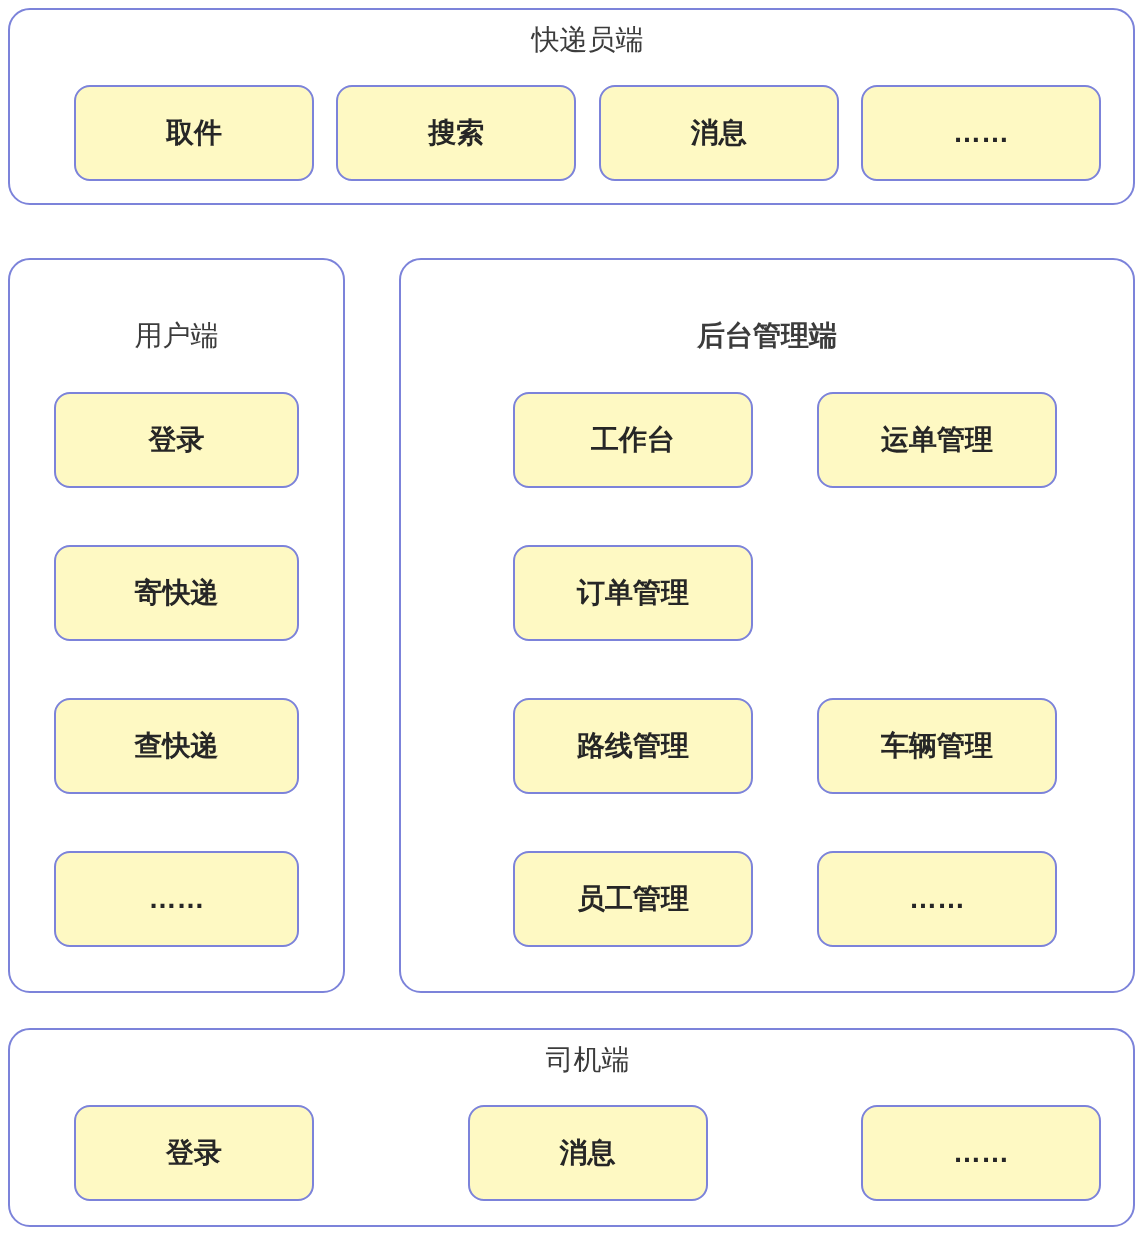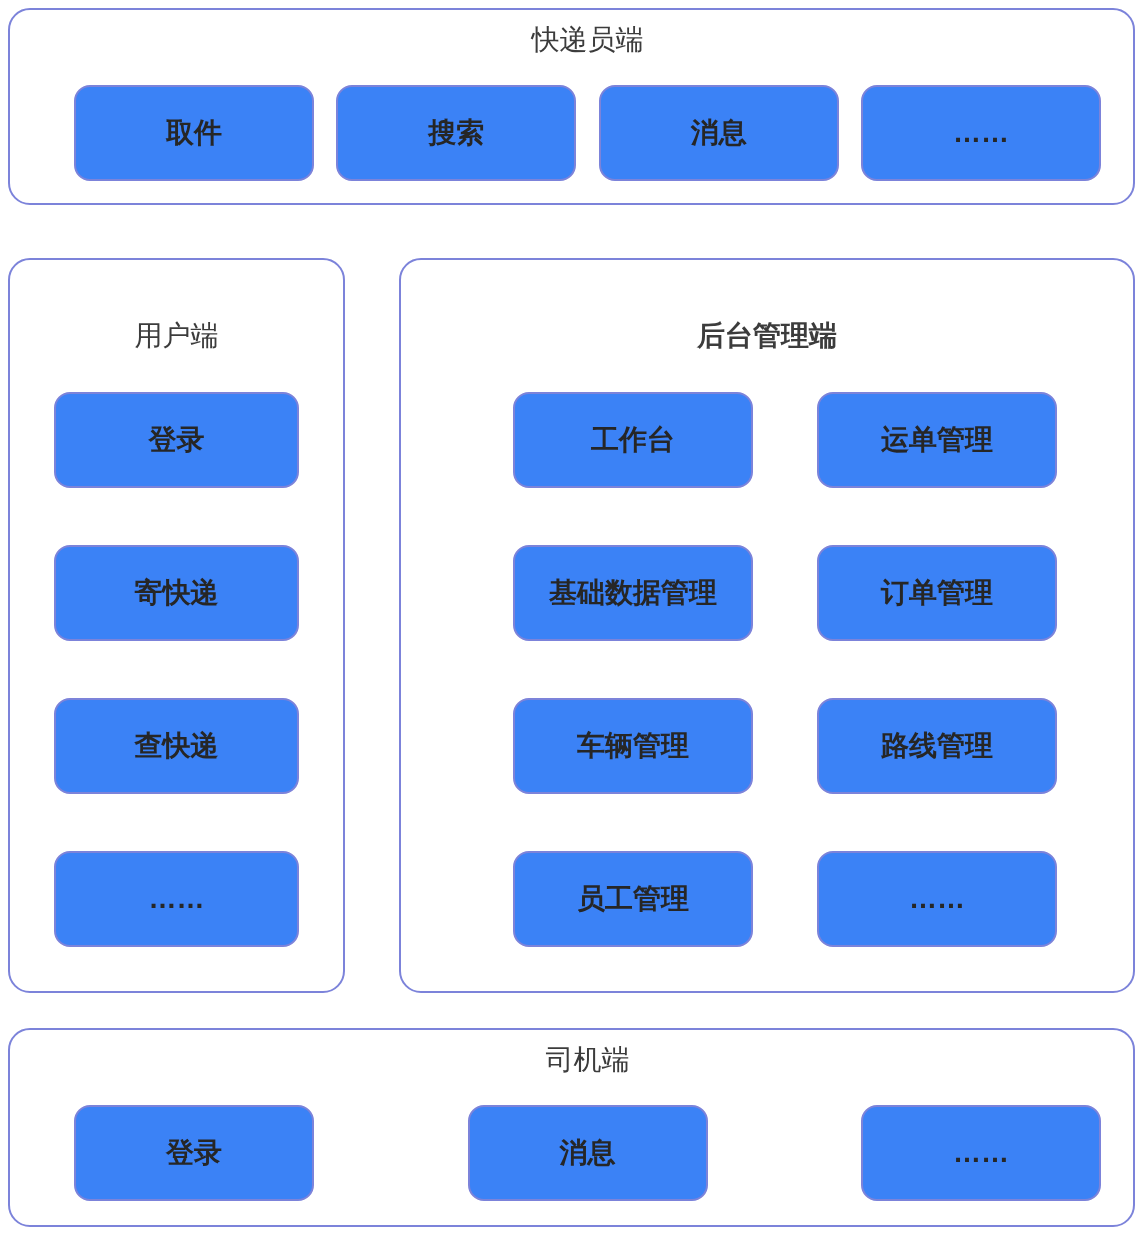--- a/index.html
+++ b/index.html
@@ -22,21 +22,21 @@
     border-radius: 22px;
   }
   .panel-title {
     text-align: center;
     font-size: 28px;
     line-height: 36px;
     font-weight: 400;
     color: #3c3c3c;
   }
   .btn {
-    background: #3b82f6;
+    background: #fef9c3;
     border: 2px solid #7c83da;
     border-radius: 16px;
     display: flex;
     align-items: center;
     justify-content: center;
     font-size: 28px;
     font-weight: 700;
     color: #262626;
   }
   
@@ -124,26 +124,25 @@
     </section>
 
     <section class="panel panel-admin">
       <div class="panel-title">后台管理端</div>
       <div class="btn-grid">
         <div class="grid-row">
           <div class="btn">工作台</div>
           <div class="btn">运单管理</div>
         </div>
         <div class="grid-row">
-          <div class="btn">基础数据管理</div>
           <div class="btn">订单管理</div>
         </div>
         <div class="grid-row">
+          <div class="btn">路线管理</div>
           <div class="btn">车辆管理</div>
-          <div class="btn">路线管理</div>
         </div>
         <div class="grid-row">
           <div class="btn">员工管理</div>
           <div class="btn">……</div>
         </div>
       </div>
     </section>
 
   </div>
 

